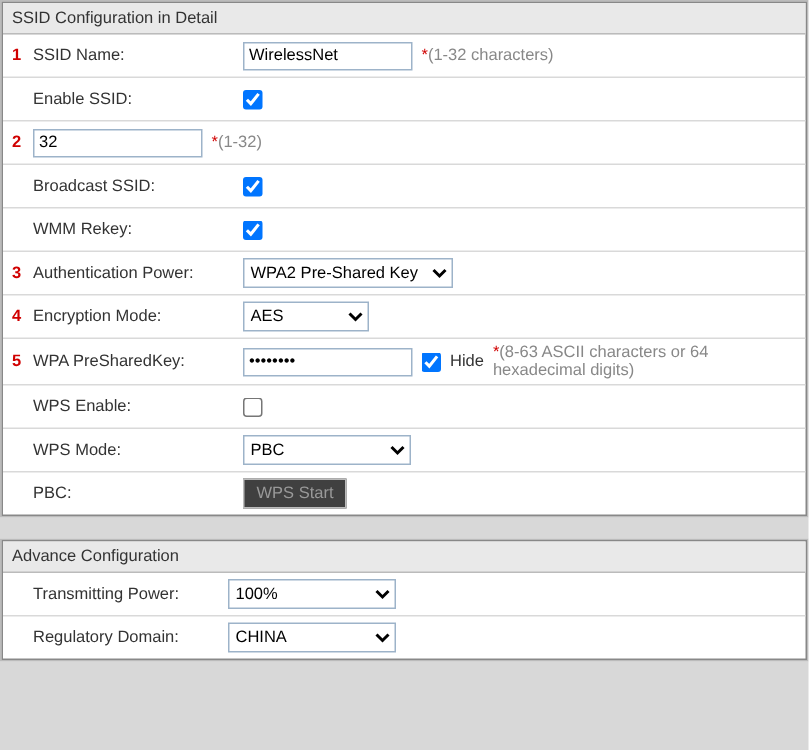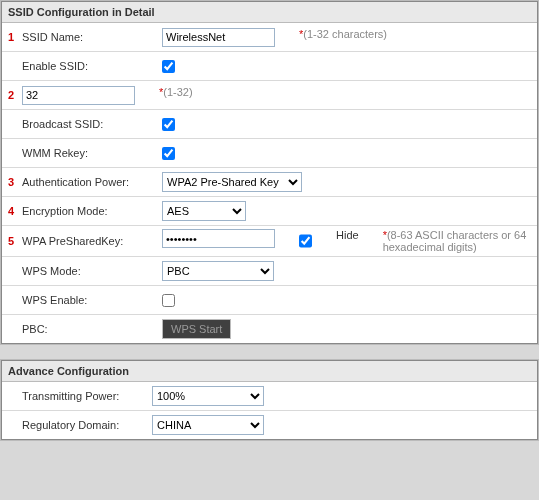--- a/index.html
+++ b/index.html
@@ -1,25 +1,25 @@
 <!DOCTYPE html>
 <html><head>
 <meta charset="utf-8">
 <style>
 body{margin:0;padding:0;font-family:Arial,Helvetica,sans-serif;font-size:11px;background:#d8d8d8;color:#333;width:539px}
 .frame{border:1px solid #bbb;background:#fff;margin:0 0 14px 0}
 .panel{border:1px solid #888}
-.head{background:#e9e9e9;font-weight:bold;padding:4px 6px;border-bottom:1px solid #bbb}
+.head{background:#e9e9e9;font-weight:normal;padding:4px 6px;border-bottom:1px solid #bbb}
 .row{display:flex;align-items:center;padding:3px 6px;border-bottom:1px solid #d9d9d9;min-height:22px}
 .row:last-child{border-bottom:none}
 .num{color:#d00000;font-weight:bold;width:12px;margin-right:2px}
 .spacer{width:14px}
 .lbl{width:140px}
 .lbl2{width:130px}
-.val{display:flex;gap:24px;flex:1}
+.val{display:flex;align-items:center;gap:6px;flex:1}
 input[type=text],input[type=password]{border:1px solid #9db3c9;background:#fff;height:17px;padding:0 3px;font-size:11px;width:105px}
 select{border:1px solid #9db3c9;background:#fff;height:20px;font-size:11px;width:112px}
 select.narrow{width:84px}
 input[type=checkbox]{margin:0}
 .hint{color:#888;font-size:11px}
 .asterisk{color:#d00000}
 .btnrow{padding:6px 155px;display:flex;gap:6px}
 .btn{border:1px solid #999;background:#eee;padding:3px 10px;font-size:11px;cursor:pointer}
 .btn-dis{border:1px solid #bbb;background:#404040;color:#999;padding:3px 8px;font-size:11px}
 </style>
@@ -94,31 +94,31 @@
     <input type="password" value="••••••••" style="">
     <input type="checkbox" checked="" style="">
     <span>Hide</span>
     <span><span class="asterisk">*</span><span class="hint">(8-63 ASCII characters or 64 hexadecimal digits)</span></span>
    </div>
   </div>
 
 
   <div class="row">
    <span class="spacer"></span>
-   <span class="lbl">WPS Mode:</span>
+   <span class="lbl">WPS Enable:</span>
    <div class="val">
-          <select><option>PBC</option></select>
+          <input type="checkbox" style="">
         </div>
   </div>
 
   <div class="row">
    <span class="spacer"></span>
-   <span class="lbl">WPS Enable:</span>
+   <span class="lbl">WPS Mode:</span>
    <div class="val">
-          <input type="checkbox" style="">
+          <select><option>PBC</option></select>
         </div>
   </div>
 
   <div class="row">
    <span class="spacer"></span>
    <span class="lbl">PBC:</span>
    <div class="val">
           <button class="btn-dis">WPS Start</button>
         </div>
   </div>

